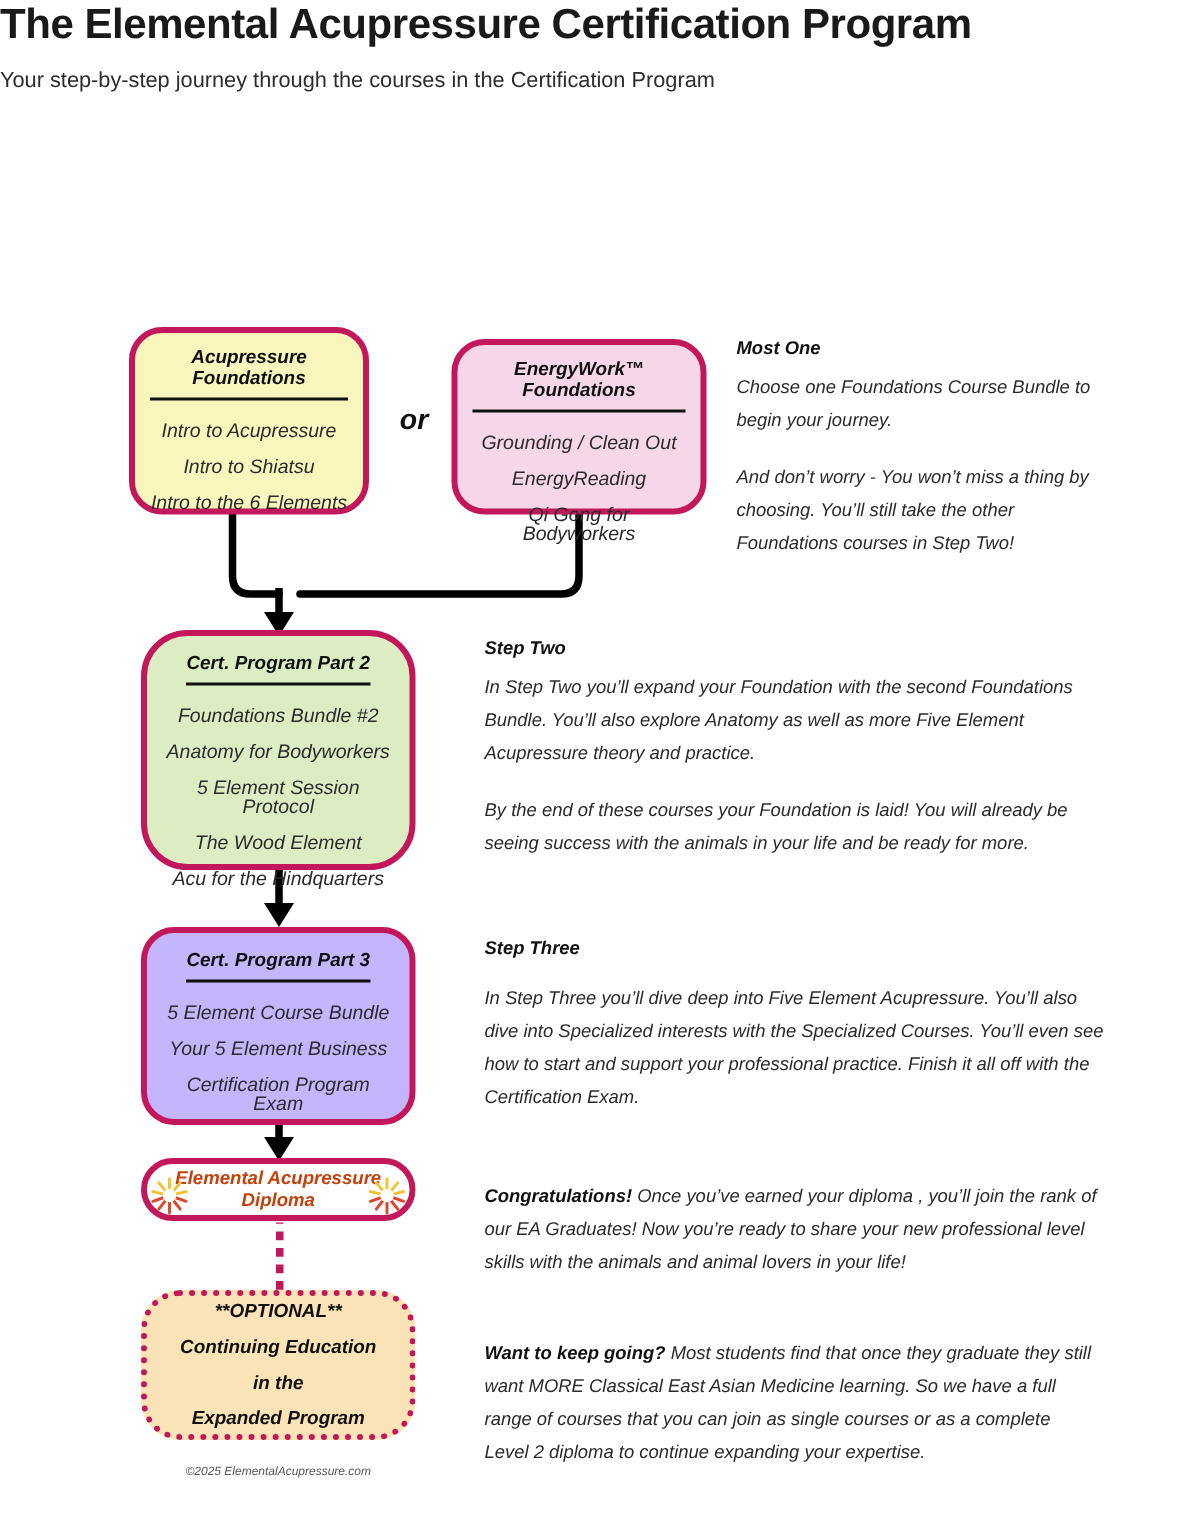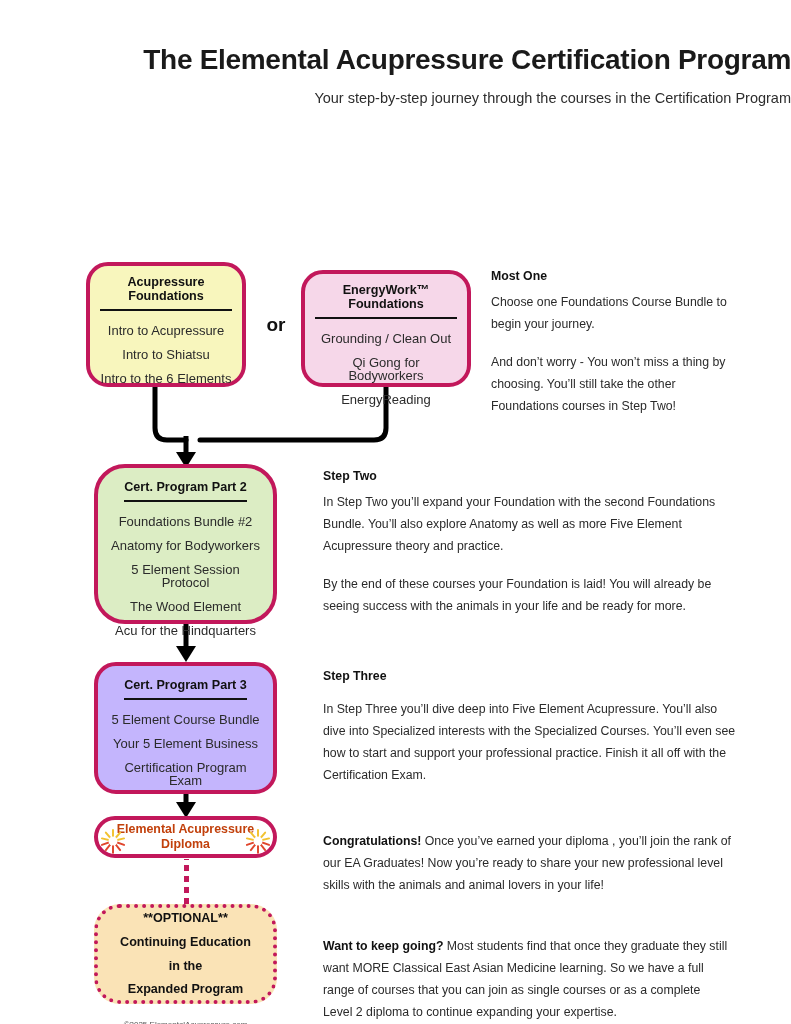--- a/index.html
+++ b/index.html
@@ -7,32 +7,32 @@
   body {
     width: 791px; height: 1024px;
     background: #ffffff;
     font-family: "Liberation Sans", sans-serif;
     color: #231f20;
     position: relative;
     overflow: hidden;
   }
 
   
-  .header { text-align:right; padding-top: 44px; }
+  .header { text-align:left; }
   .title {
     font-size: 28px; font-weight: 700; letter-spacing: -0.3px;
     color: #1a1a1a; margin: 0;
   }
   .subtitle {
     font-size: 14.5px; font-weight: 400; color: #2d2d2d;
     margin: 14px 0 0 0;
   }
 
   
-  .canvas { position: relative; width: 786px; height: 880px; }
+  .canvas { position: relative; width: 786px; height: 880px; font-style: italic; }
 
   
   .node {
     position: absolute;
     border: 4px solid #c2185b;
     border-radius: 22px;
     text-align: center;
     padding: 9px 10px 11px 10px;
   }
   .node .nh {
@@ -162,22 +162,22 @@
       <li>Intro to the 6 Elements</li>
     </ul>
   </div>
 
   <div id="or-label">or</div>
 
   <div class="node n-pink" id="box-found-ew">
     <span class="nh-wrap"><span class="nh">EnergyWork™ Foundations</span></span>
     <ul>
       <li>Grounding / Clean Out</li>
+      <li>EnergyReading</li>
       <li>Qi Gong for Bodyworkers</li>
-      <li>EnergyReading</li>
     </ul>
   </div>
 
   <div class="node n-green" id="box-part2">
     <span class="nh-wrap"><span class="nh">Cert. Program Part 2</span></span>
     <ul>
       <li>Foundations Bundle #2</li>
       <li>Anatomy for Bodyworkers</li>
       <li>5 Element Session Protocol</li>
       <li>The Wood Element</li>

